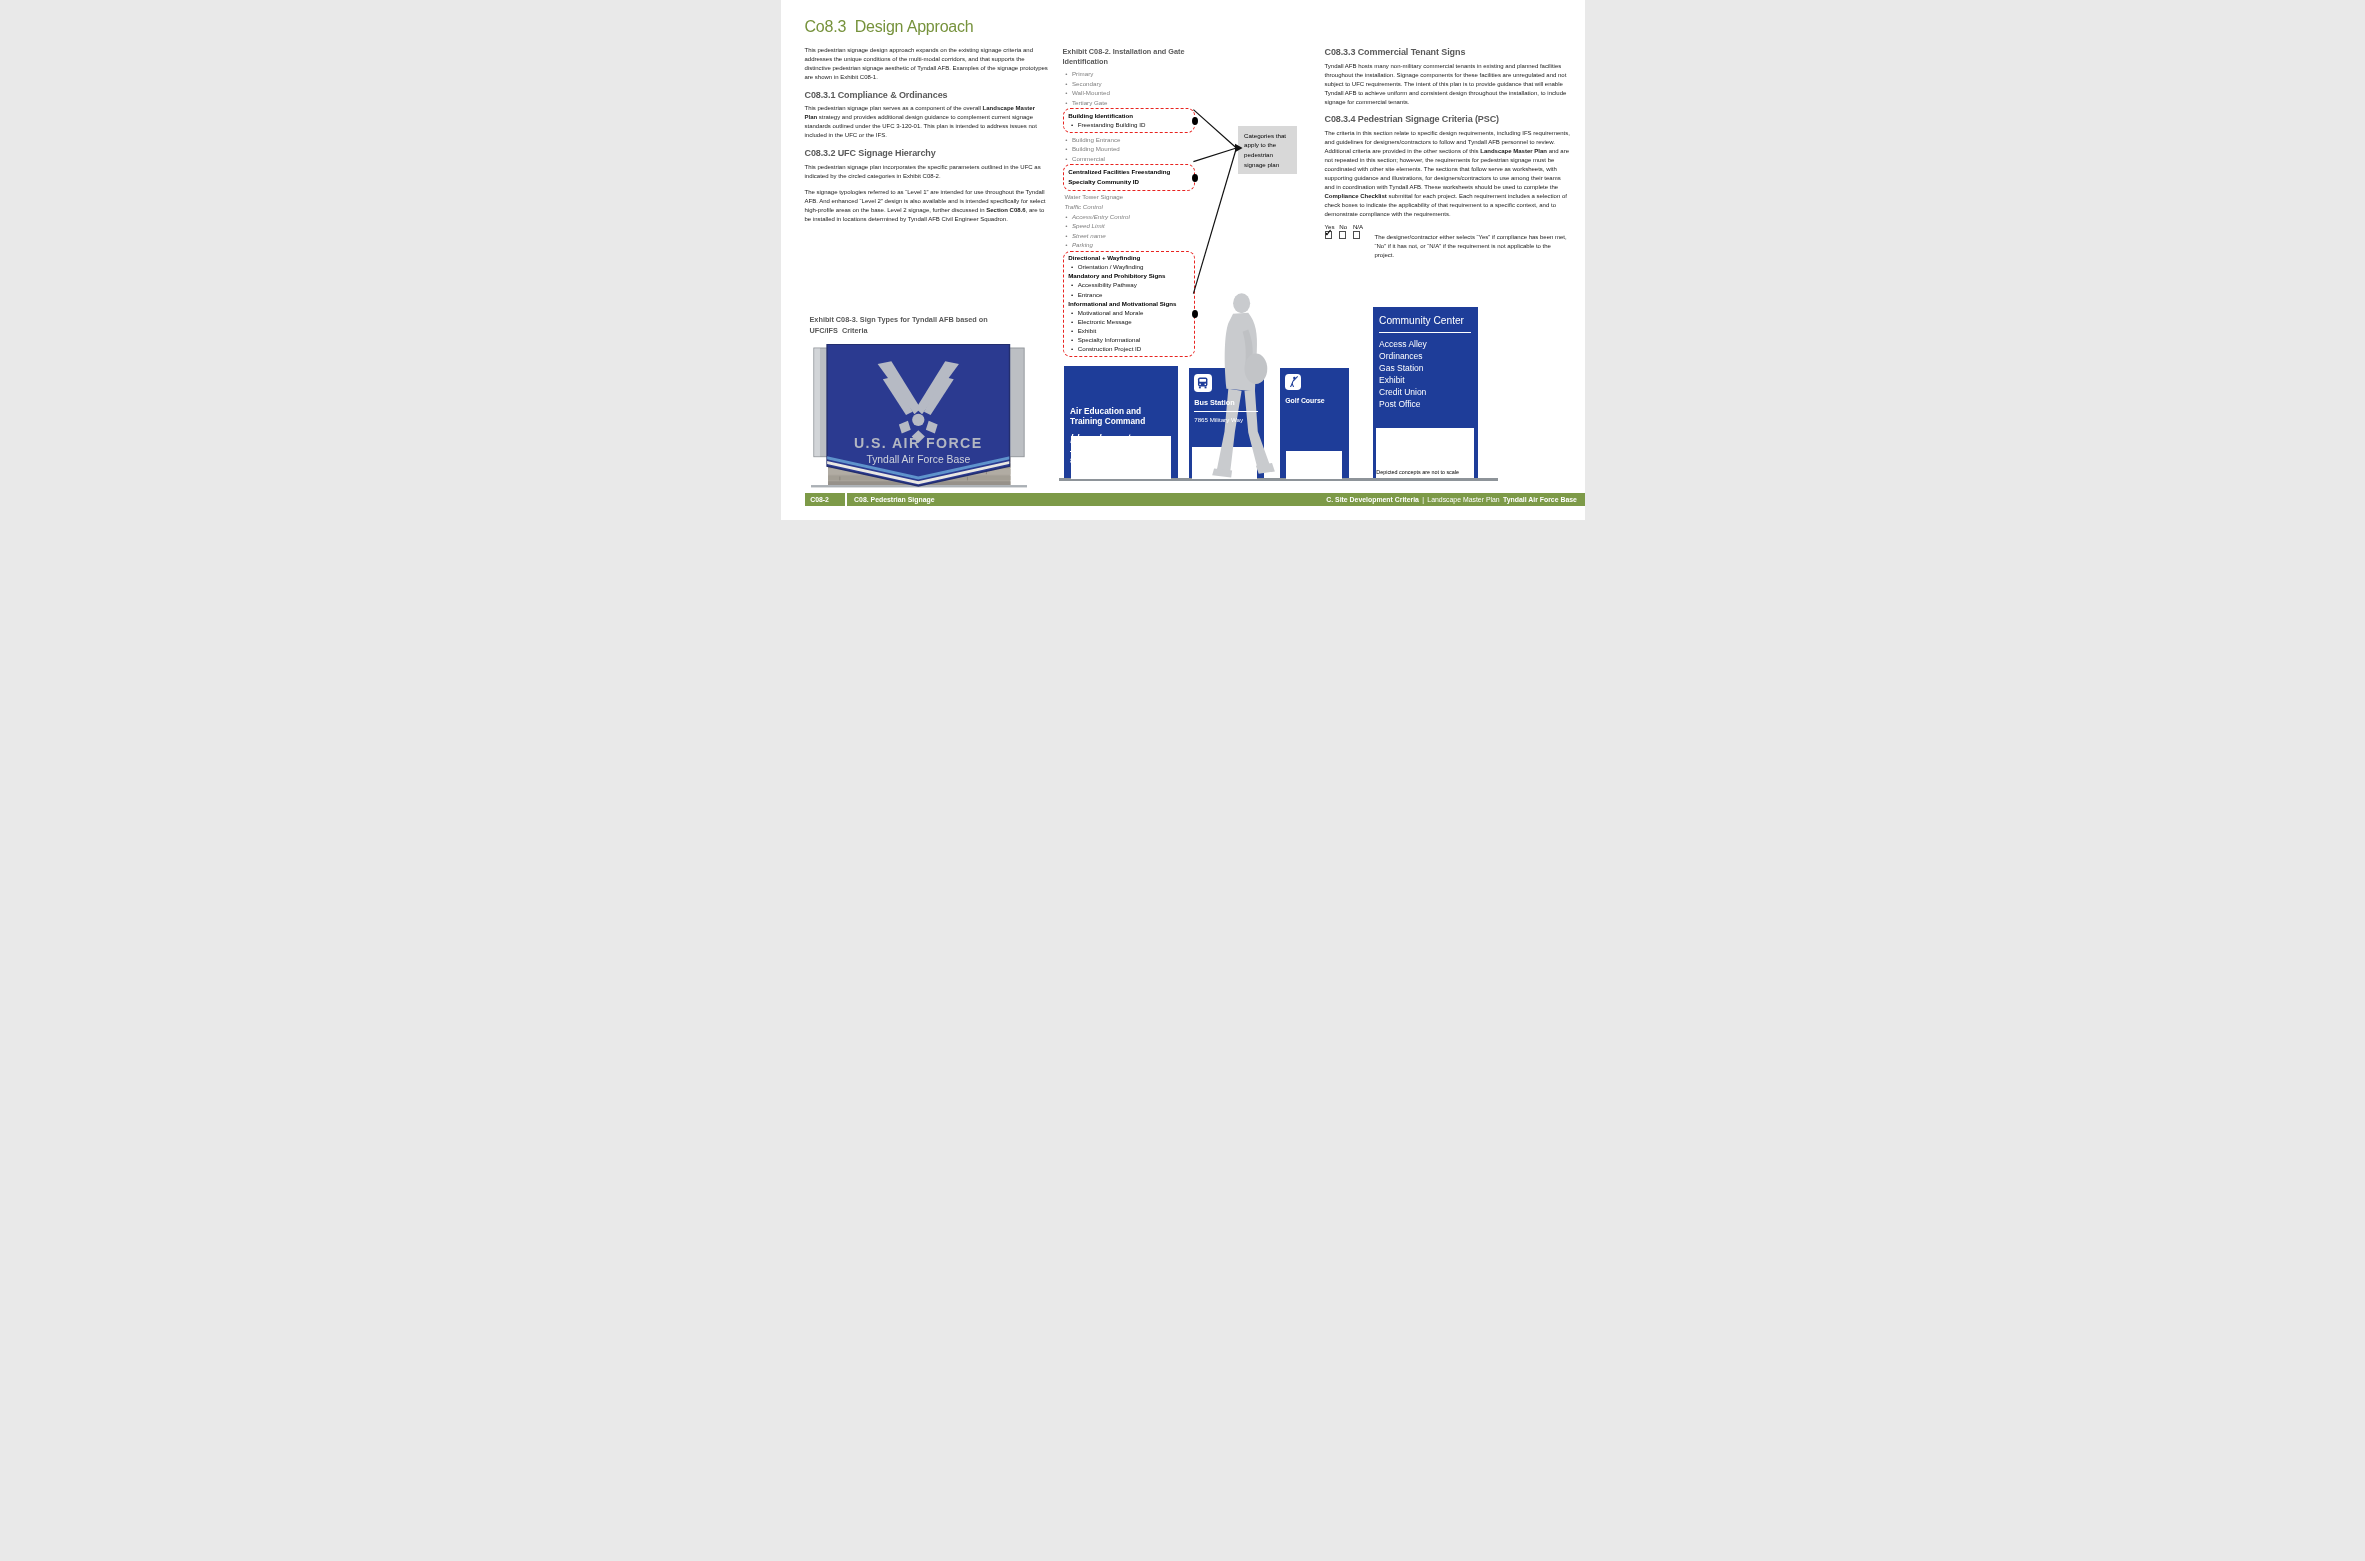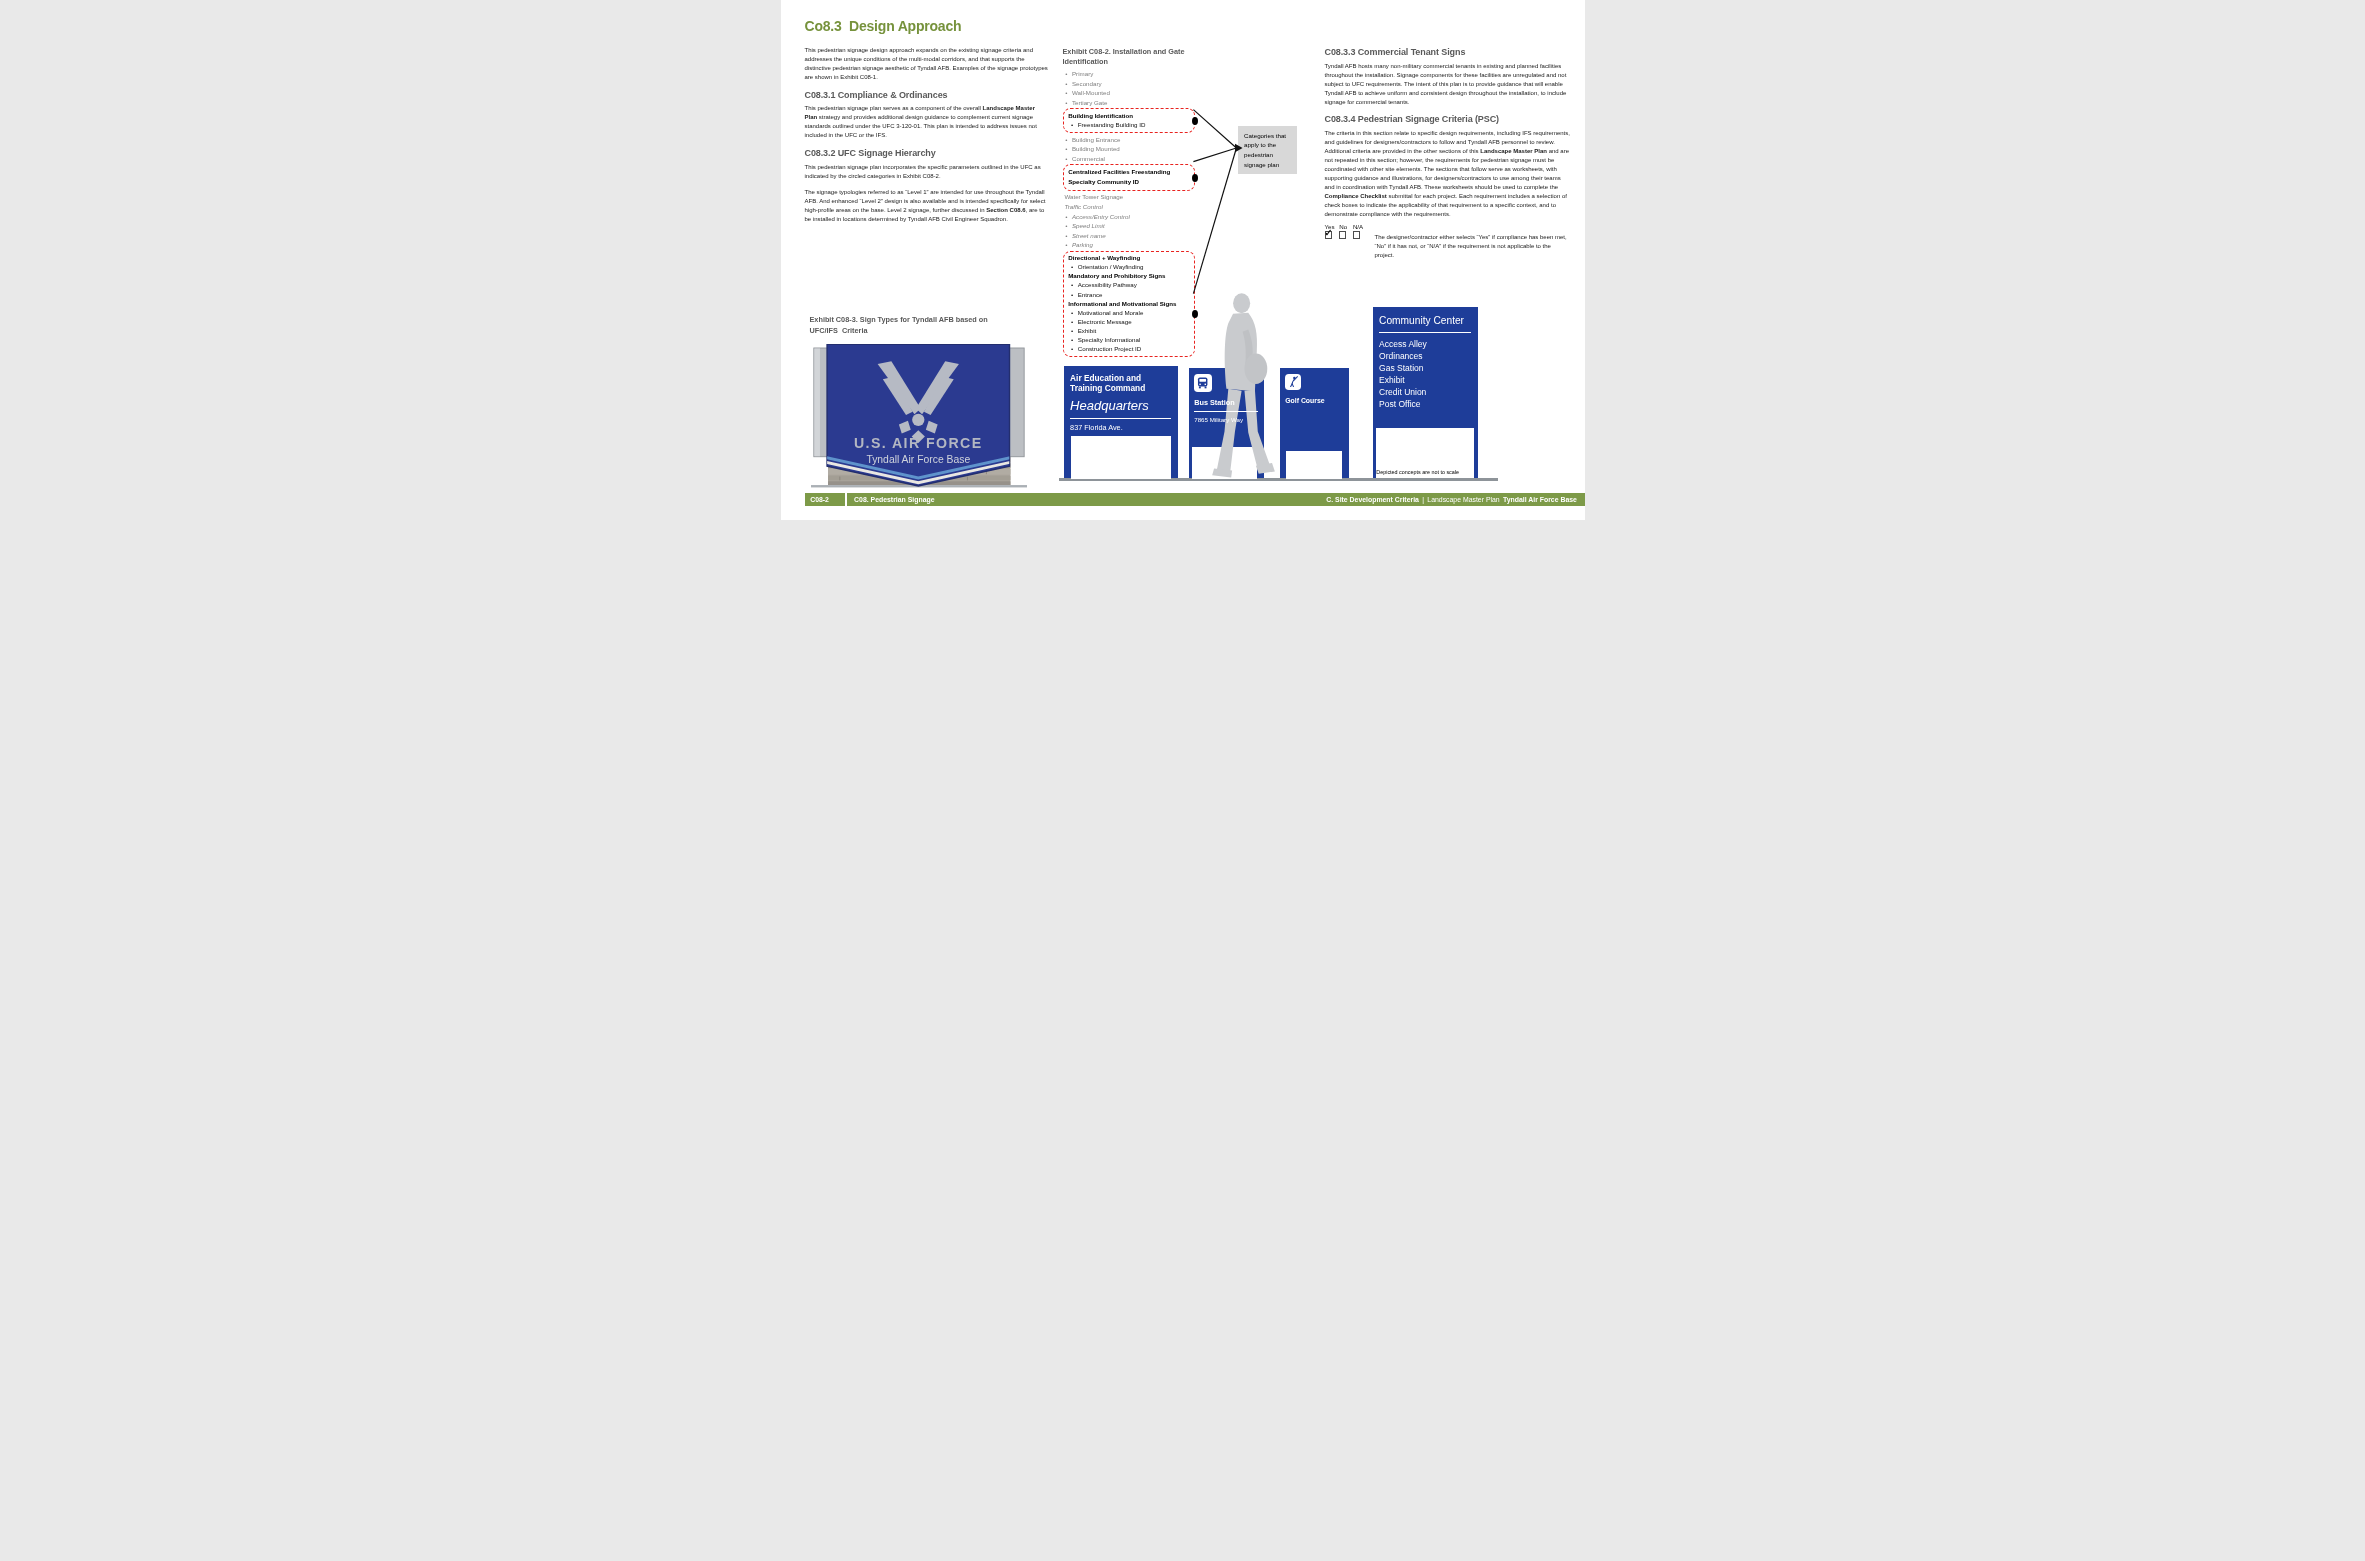--- a/index.html
+++ b/index.html
@@ -1,19 +1,19 @@
 <!DOCTYPE html>
 <html style="font-size:7.6px"><head>
 <meta charset="utf-8">
 <style>
   * { box-sizing: border-box; }
   body { margin:0; background:#e9e9e9; font-family:"Liberation Sans", sans-serif; }
   .page { position:relative; width:804px; height:520px; background:#ffffff; margin:0 auto; overflow:hidden; }
 
-  .doc-title { position:absolute; left:24px; top:18px; font-size:14px; font-weight:bold; color:#76923c; letter-spacing:-0.2px; white-space:pre-wrap; }
+  .doc-title { position:absolute; left:24px; top:18px; font-size:16px; font-weight:normal; color:#76923c; letter-spacing:-0.2px; white-space:pre-wrap; }
 
   .col { position:absolute; }
   .col-left  { left:24px;  top:46px;  width:244px; }
   .col-mid   { left:282px; top:47px; width:142px; }
   .col-right { left:544px; top:47px; width:246px; }
 
   p.body { font-size:6px; line-height:1.5; color:#1b1b1b; margin:0 0 7px; }
   h2.section { font-size:9px; font-weight:bold; color:#595959; margin:7.6px 0 4.7px; letter-spacing:-0.1px; }
   h3.exhibit { font-size:7.3px; font-weight:bold; color:#595959; margin:0 0 3.8px; white-space:pre-wrap; line-height:1.35; }
 
@@ -39,21 +39,21 @@
   .ground { position:absolute; left:278px; top:478px; width:439px; height:3.3px; background:#8e9499; z-index:1; }
 
   .af-sign { position:absolute; left:30px; top:344px; width:216px; height:146px; }
 
   .sign { position:absolute; background:#1e3d99; }
   .sign .panel { position:absolute; background:#fff; z-index:1; }
   .sign .content { position:relative; z-index:3; color:#fff; }
   .wrule { border-top:1.4px solid #fff; }
 
   .sign-aetc { left:283px; top:366px; width:114px; height:113px; }
-  .sign-aetc .content { padding:7px 6.6px 0; }
+  .sign-aetc .content { padding:7px 6.6px 0;margin-top:33px; }
   .sign-aetc .t1 { font-size:8.3px; font-weight:bold; line-height:1.25; }
   .sign-aetc .t2 { font-size:13px; margin-top:4.3px;font-style:italic; }
   .sign-aetc .wrule { margin:4.7px 0 4.3px; }
   .sign-aetc .t3 { font-size:7.3px; }
   .sign-aetc .panel { left:7px; right:7px; top:70px; bottom:0; }
 
   .sign-bus { left:408px; top:368px; width:75px; height:111px; }
   .sign-bus .content { padding:5.7px 5.7px 0; }
   .icon-tile { background:#fff; border-radius:3.8px; display:flex; align-items:center; justify-content:center; }
   .sign-bus .icon-tile { width:18px; height:18px; }

